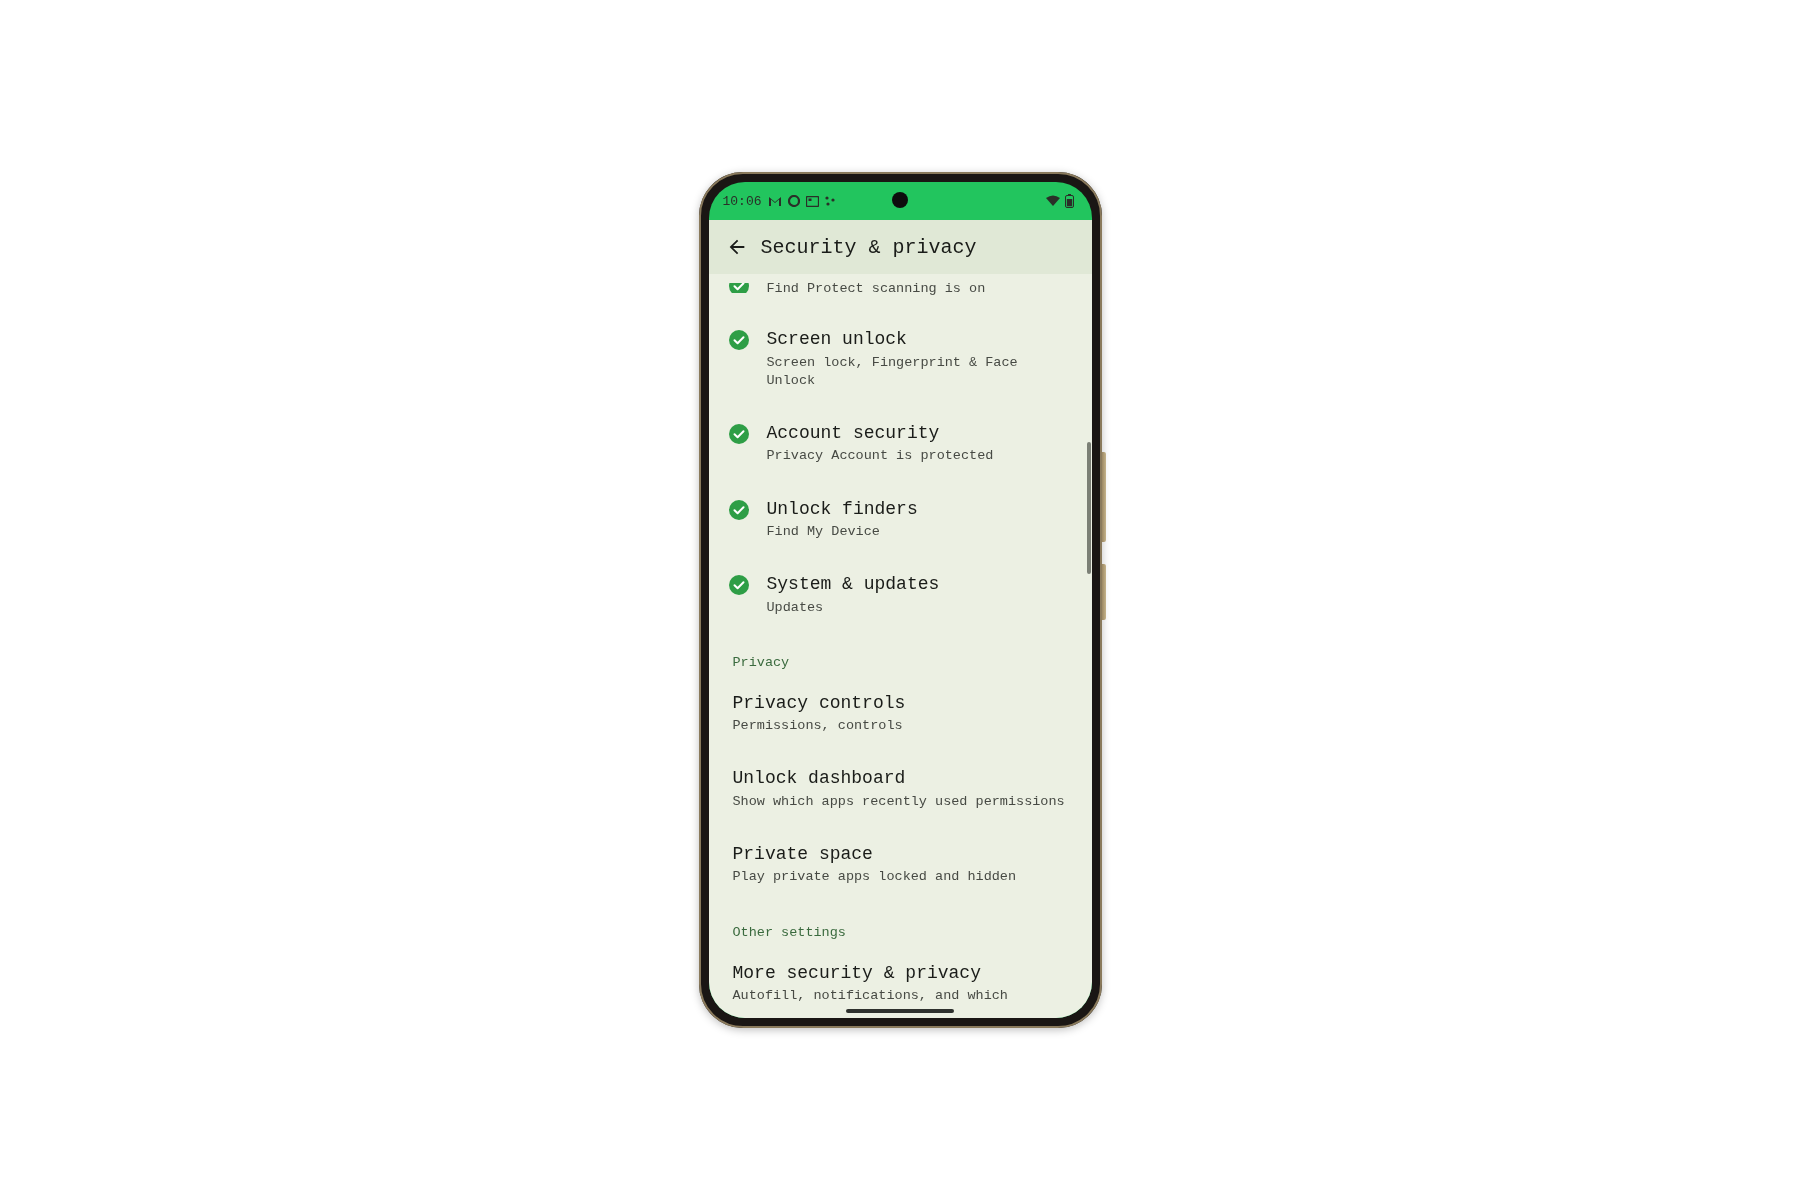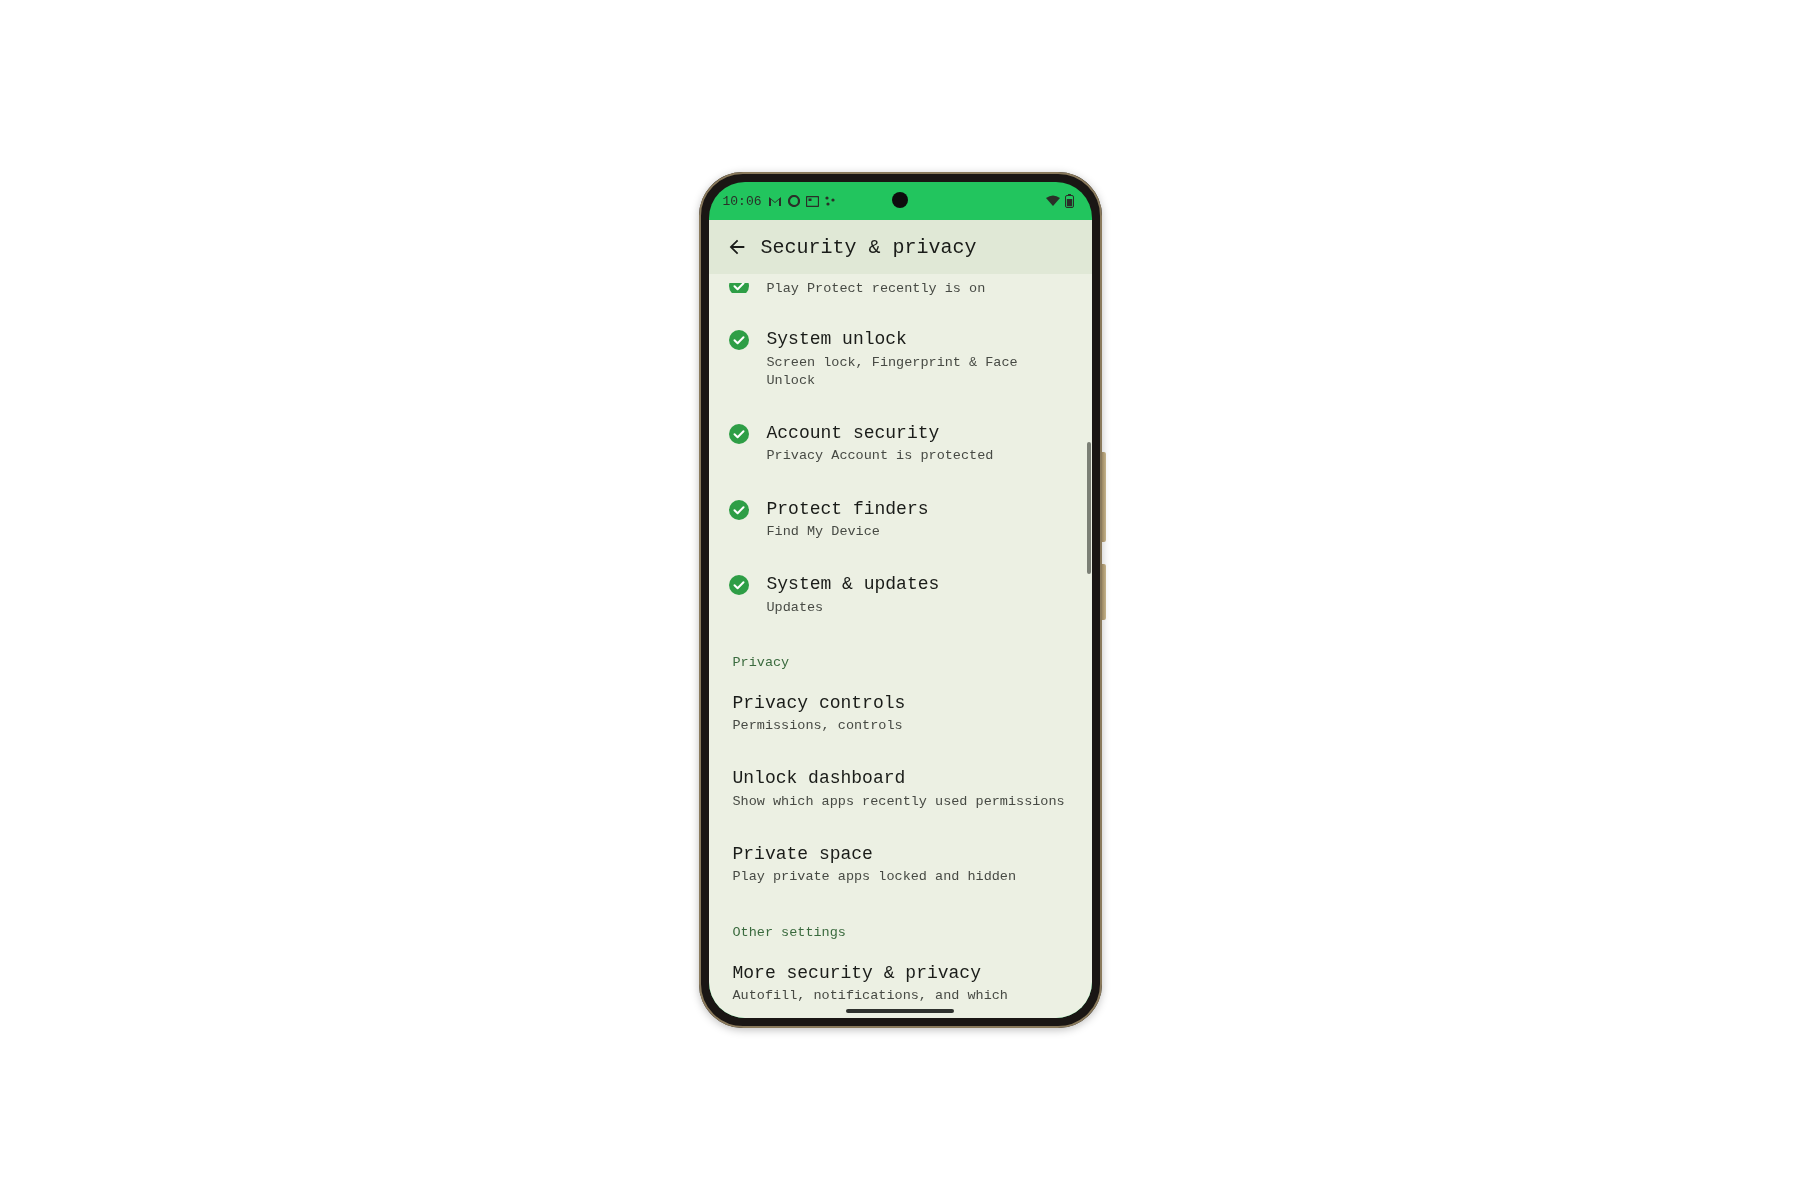--- a/index.html
+++ b/index.html
@@ -221,33 +221,33 @@
     <div class="content">
 
       <div class="list-item truncated-top">
         <span class="truncated-check">
           <svg width="20" height="20" viewBox="0 0 20 20">
               <circle cx="10" cy="10" r="10" fill="#2e9e46"></circle>
               <path d="M5.5 10.2 L8.6 13.2 L14.5 7.2" stroke="#fff" stroke-width="2" fill="none" stroke-linecap="round" stroke-linejoin="round"></path>
             </svg>
         </span>
         <div class="item-body">
-          <div class="item-sub">Play Protect recently is on</div>
+          <div class="item-sub">Find Protect scanning is on</div>
         </div>
       </div>
 
       <div class="list-item">
         <span class="check-icon">
           <svg width="20" height="20" viewBox="0 0 20 20">
               <circle cx="10" cy="10" r="10" fill="#2e9e46"></circle>
               <path d="M5.5 10.2 L8.6 13.2 L14.5 7.2" stroke="#fff" stroke-width="2" fill="none" stroke-linecap="round" stroke-linejoin="round"></path>
             </svg>
         </span>
         <div class="item-body">
-          <div class="item-title">System unlock</div>
+          <div class="item-title">Screen unlock</div>
           <div class="item-sub">Screen lock, Fingerprint &amp; Face Unlock</div>
         </div>
       </div>
 
       <div class="list-item">
         <span class="check-icon">
           <svg width="20" height="20" viewBox="0 0 20 20">
               <circle cx="10" cy="10" r="10" fill="#2e9e46"></circle>
               <path d="M5.5 10.2 L8.6 13.2 L14.5 7.2" stroke="#fff" stroke-width="2" fill="none" stroke-linecap="round" stroke-linejoin="round"></path>
             </svg>
@@ -259,21 +259,21 @@
       </div>
 
       <div class="list-item">
         <span class="check-icon">
           <svg width="20" height="20" viewBox="0 0 20 20">
               <circle cx="10" cy="10" r="10" fill="#2e9e46"></circle>
               <path d="M5.5 10.2 L8.6 13.2 L14.5 7.2" stroke="#fff" stroke-width="2" fill="none" stroke-linecap="round" stroke-linejoin="round"></path>
             </svg>
         </span>
         <div class="item-body">
-          <div class="item-title">Protect finders</div>
+          <div class="item-title">Unlock finders</div>
           <div class="item-sub">Find My Device</div>
         </div>
       </div>
 
       <div class="list-item">
         <span class="check-icon">
           <svg width="20" height="20" viewBox="0 0 20 20">
               <circle cx="10" cy="10" r="10" fill="#2e9e46"></circle>
               <path d="M5.5 10.2 L8.6 13.2 L14.5 7.2" stroke="#fff" stroke-width="2" fill="none" stroke-linecap="round" stroke-linejoin="round"></path>
             </svg>

